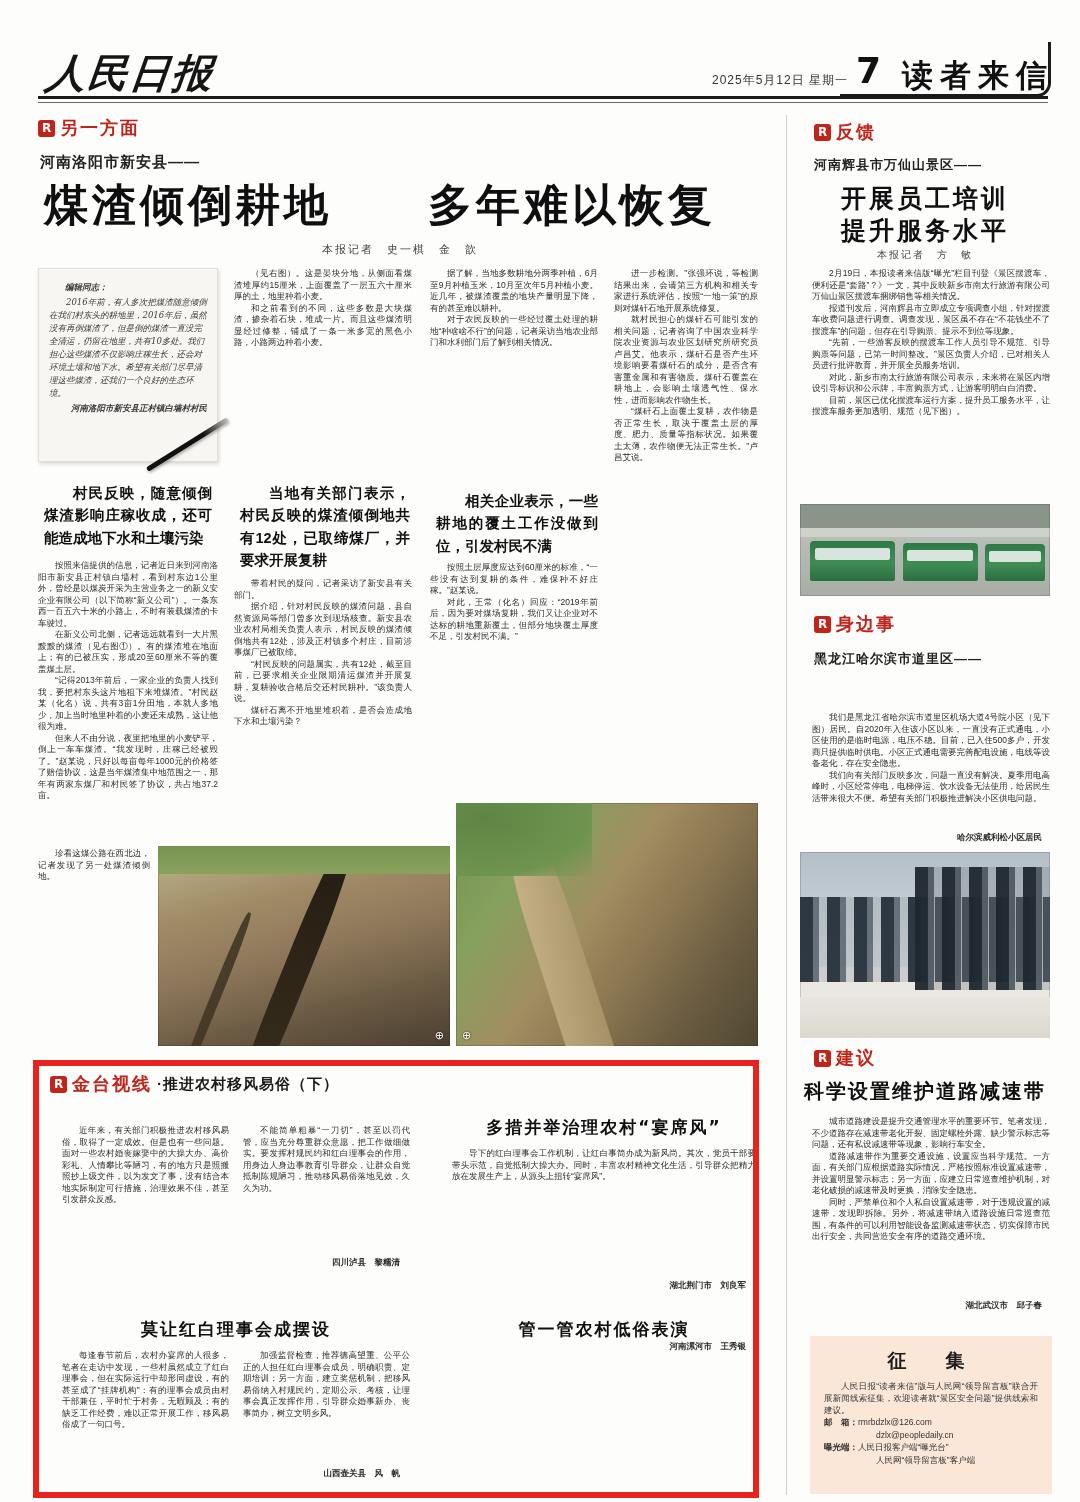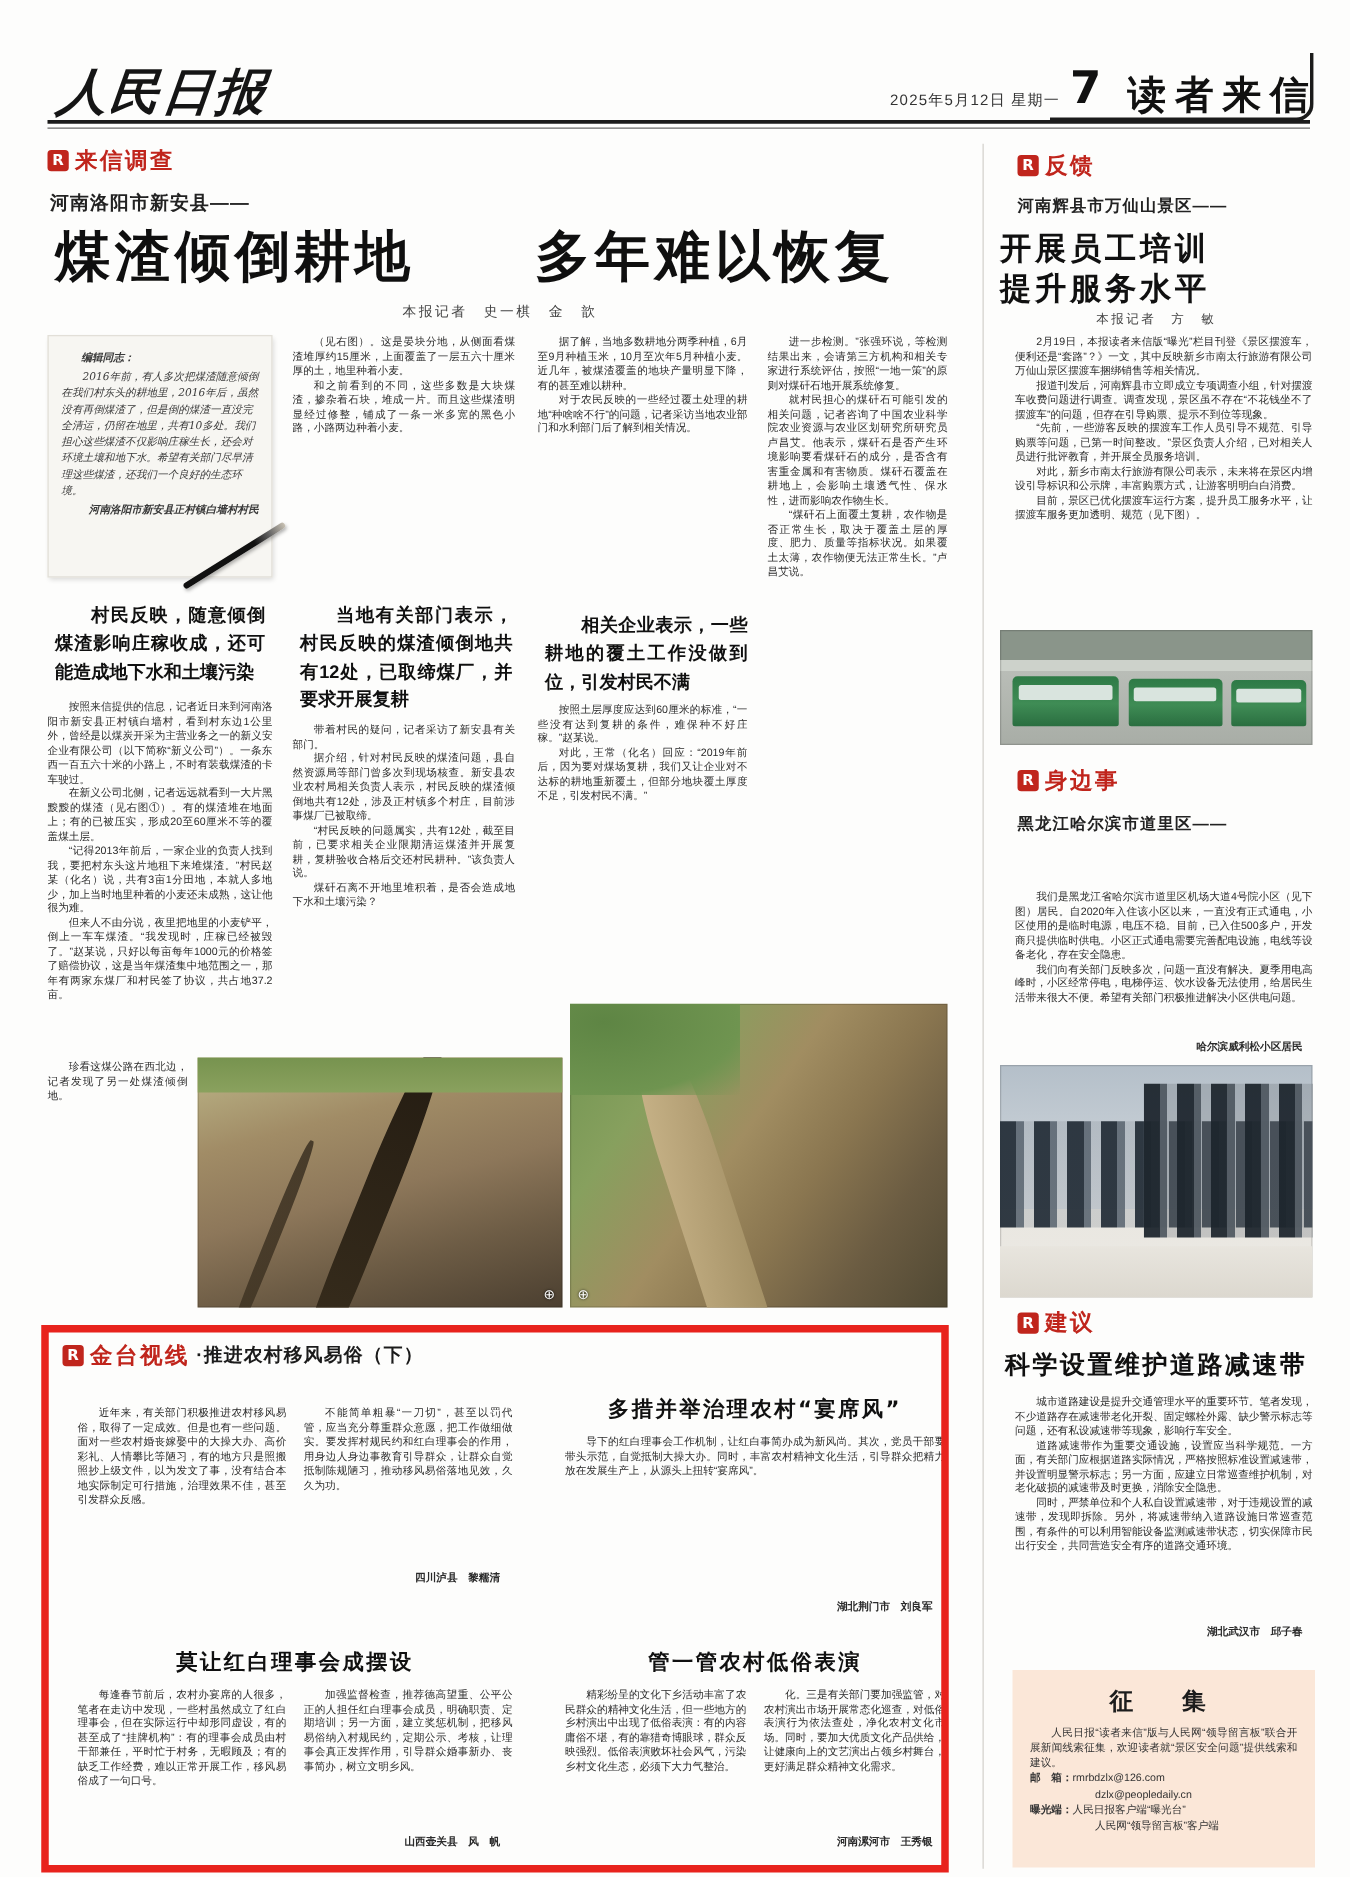--- a/index.html
+++ b/index.html
@@ -33,21 +33,21 @@
   .pen{position:absolute;width:95px;height:5px;background:linear-gradient(90deg,#111 70%,#666 85%,#c9c2b4);border-radius:3px;transform:rotate(-32deg);box-shadow:0 2px 3px rgba(0,0,0,.3);}
   
   .photo{position:absolute;overflow:hidden;box-shadow:0 0 0 1px rgba(0,0,0,.15) inset;}
   .pmark{position:absolute;color:#fff;font-size:11px;text-shadow:0 0 2px #000;}
   .crack{position:absolute;background:linear-gradient(#241c12,#3a2f1e);transform:rotate(22deg);border-radius:40%;}
   .gully{position:absolute;background:linear-gradient(100deg,#c9b489,#9d8a5f);transform:rotate(-18deg);border-radius:30%;}
   .bus{position:absolute;background:linear-gradient(#2e7a46,#3f8c55 55%,#2a6e40);border-radius:4px 4px 2px 2px;}
   .bus .win{position:absolute;left:6%;right:6%;top:18%;height:30%;background:#d9e4de;border-radius:2px;}
   .towers{position:absolute;background:repeating-linear-gradient(90deg,rgba(38,48,58,.95) 0 13px,rgba(92,103,114,.9) 13px 19px,rgba(150,158,166,.35) 19px 27px);}
   
-  .midheadline{font-size:25px;font-weight:bold;letter-spacing:3px;color:#101010;text-align:left;font-family:"DejaVu Sans",sans-serif;}
+  .midheadline{font-size:25px;font-weight:bold;letter-spacing:3px;color:#101010;text-align:center;font-family:"DejaVu Sans",sans-serif;}
   .smheadline{font-size:21px;font-weight:bold;letter-spacing:2px;color:#101010;text-align:center;font-family:"DejaVu Sans",sans-serif;}
   .railbody{font-size:8.5px;line-height:11.5px;text-align:justify;color:#2b2b2b;overflow:hidden;}
   .railbody p{margin:0;text-indent:2em;}
   .railbyline{font-size:8.5px;font-weight:bold;text-align:right;color:#2b2b2b;}
   
   .collect{background:#fbe7d8;padding:12px 14px;}
   .collect .ctitle{text-align:center;font-size:19px;font-weight:bold;letter-spacing:10px;color:#1c1c1c;margin-bottom:6px;}
   .collect .cbody{font-size:8.5px;line-height:12px;text-align:justify;text-indent:2em;color:#333;}
   .collect .cline{font-size:8.5px;line-height:12.5px;color:#333;}
   .collect .clabel{font-weight:bold;}
@@ -71,21 +71,21 @@
   <div class="abs hrule" style="left:38px;top:102px;width:1010px;height:1px;opacity:.65;"></div>
   <div class="abs hdate" style="left:712px;top:72px;">2025年5月12日 星期一</div>
   <div class="abs bracket" style="left:840px;top:42px;width:208px;height:52px;"></div>
   <div class="abs pageno" style="left:856px;top:50px;">7</div>
   <div class="abs pagetitle" style="left:902px;top:55px;">读者来信</div>
 
   <div class="abs vdiv" style="left:786px;top:115px;height:1380px;"></div>
 
   <div class="abs tag" style="left:38px;top:116px;">
     <span class="rbox">R</span>
-    <span class="tlabel">来信调查</span>
+    <span class="tlabel">另一方面</span>
   </div>
   <div class="abs dateline" style="left:40px;top:153px;">河南洛阳市新安县——</div>
   <div class="abs bigheadline" style="left:44px;top:176px;">煤渣倾倒耕地　　多年难以恢复</div>
   <div class="abs byline" style="left:200px;top:242px;width:400px;">本报记者　史一棋　金　歆</div>
 
   <div class="abs note" style="left:38px;top:268px;width:158px;height:168px;">
     <div style="font-weight:bold;margin-left:16px;">编辑同志：</div>
     <div class="nb">2016年前，有人多次把煤渣随意倾倒在我们村东头的耕地里，2016年后，虽然没有再倒煤渣了，但是倒的煤渣一直没完全清运，仍留在地里，共有10多处。我们担心这些煤渣不仅影响庄稼生长，还会对环境土壤和地下水。希望有关部门尽早清理这些煤渣，还我们一个良好的生态环境。</div>
     <div class="sigline">河南洛阳市新安县正村镇白墙村村民</div>
     <div class="pen" style="right:-18px;bottom:14px;"></div>
@@ -245,26 +245,18 @@
         </div>
       <div class="jcol">
           <p>加强监督检查，推荐德高望重、公平公正的人担任红白理事会成员，明确职责、定期培训；另一方面，建立奖惩机制，把移风易俗纳入村规民约，定期公示、考核，让理事会真正发挥作用，引导群众婚事新办、丧事简办，树立文明乡风。</p>
         </div>
     </div>
     <div class="jbyline">山西壶关县　风　帆</div>
   </div>
 
   <div class="abs" style="left:452px;top:1318px;width:304px;">
     <div class="jheadline">管一管农村低俗表演</div>
-    <div class="jcols" style="height:118px;">
-      <div class="jcol">
-          <p>精彩纷呈的文化下乡活动丰富了农民群众的精神文化生活，但一些地方的乡村演出中出现了低俗表演：有的内容庸俗不堪，有的靠猎奇博眼球，群众反映强烈。低俗表演败坏社会风气，污染乡村文化生态，必须下大力气整治。</p>
-        </div>
-      <div class="jcol">
-          <p>化。三是有关部门要加强监管，对农村演出市场开展常态化巡查，对低俗表演行为依法查处，净化农村文化市场。同时，要加大优质文化产品供给，让健康向上的文艺演出占领乡村舞台，更好满足群众精神文化需求。</p>
-        </div>
-    </div>
     <div class="jbyline">河南漯河市　王秀银</div>
   </div>
 
   <div class="abs annobox" style="left:33px;top:1060px;width:714px;height:426px;"></div>
 
 </div>
 
 </body></html>

